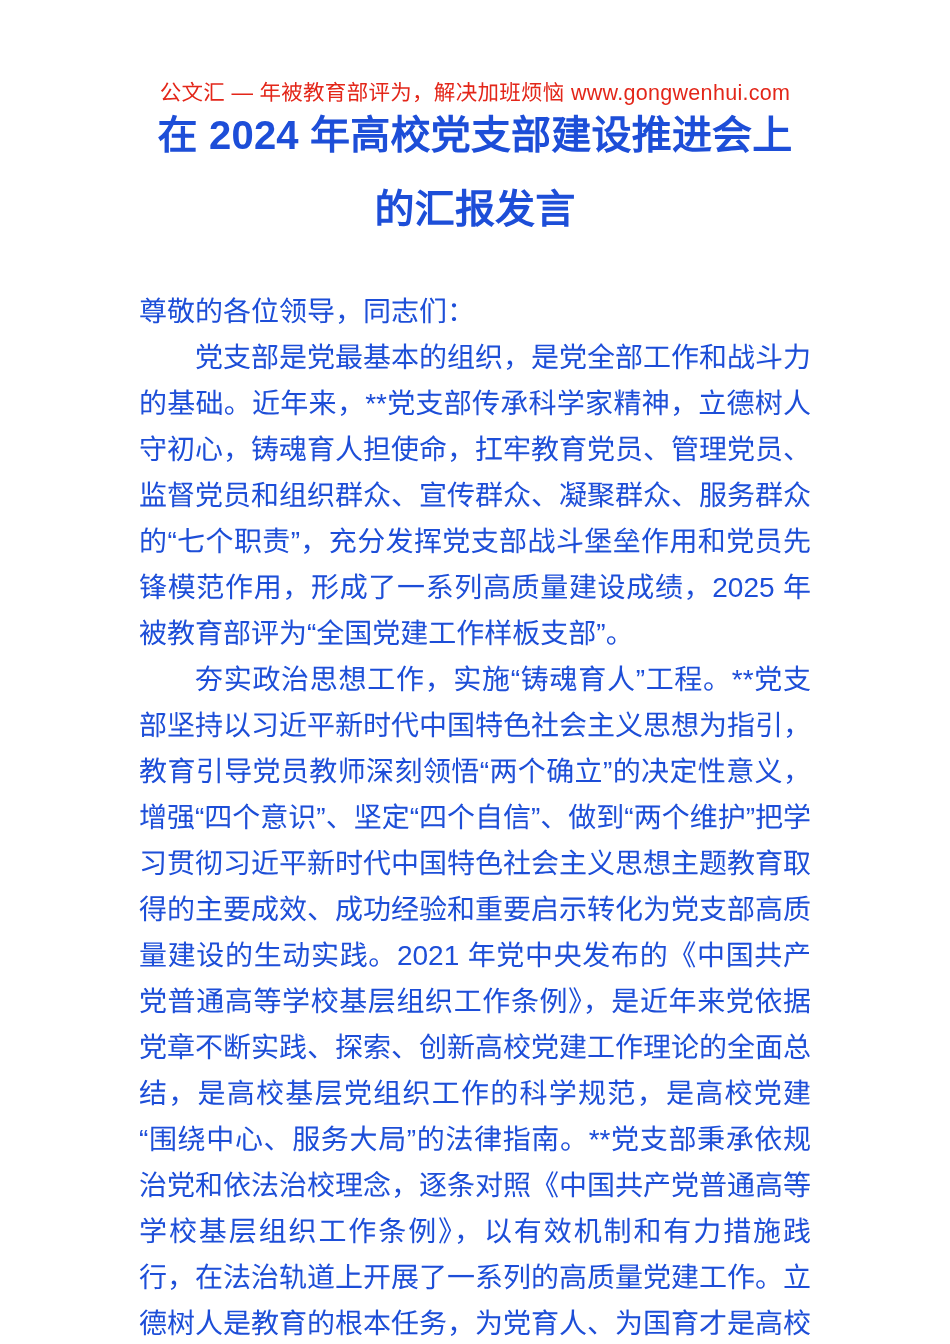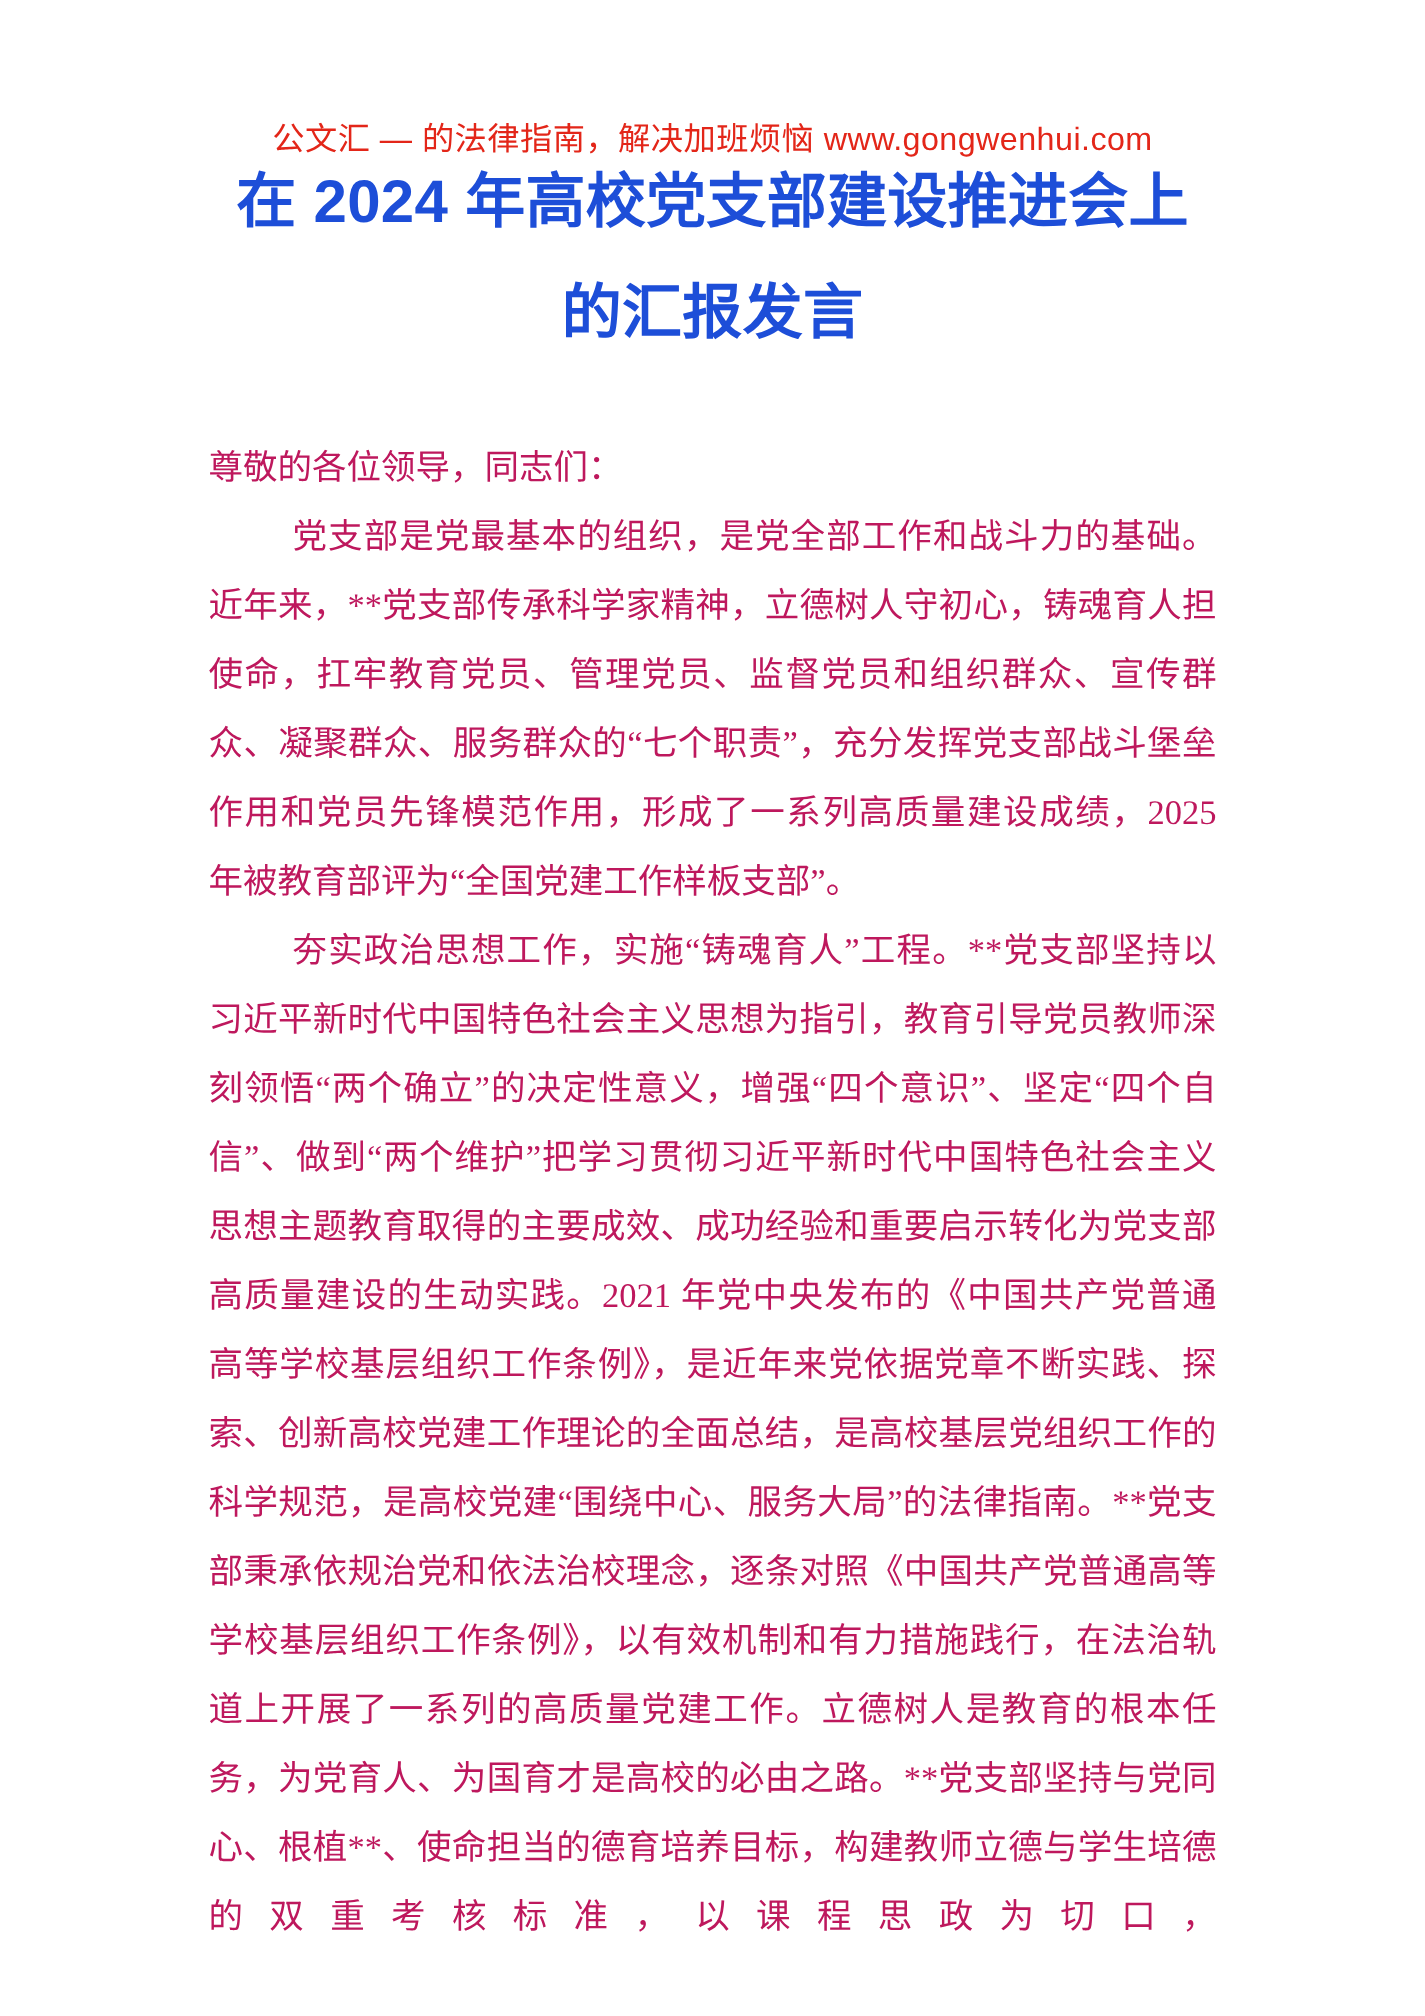--- a/index.html
+++ b/index.html
@@ -54,50 +54,50 @@
     letter-spacing: 0.2px;
     font-family: "Liberation Sans", "DejaVu Sans", sans-serif;
   }
 
   .body-block {
     margin-top: 43px;
   }
 
   p.para {
     margin: 0;
-    font-size: 23px;
+    font-size: 28px;
     line-height: 46px;
-    color: #be185d;
+    color: #1d4ed8;
     text-align: justify;
     text-justify: inter-character;
     text-align-last: left;
     letter-spacing: 0;
     word-break: break-all;
-    font-family: Liberation Serif, serif;
+    font-family: Liberation Sans, sans-serif;
   }
 
   p.para.indent {
     text-indent: 56px;
   }
 
   p.para.salutation {
     text-indent: 0;
   }
 
   
   p.para.clipped {
     text-align-last: justify;
   }
 </style>
 </head>
 <body>
 
 <div class="page">
 
-  <div class="watermark">公文汇 — 的法律指南，解决加班烦恼 www.gongwenhui.com</div>
+  <div class="watermark">公文汇 — 年被教育部评为，解决加班烦恼 www.gongwenhui.com</div>
 
   <div class="doc">
 
     <h1 class="doc-title">在 2024 年高校党支部建设推进会上的汇报发言</h1>
 
     <div class="body-block">
 
       <p class="para salutation">尊敬的各位领导，同志们：</p>
 
       <p class="para indent">党支部是党最基本的组织，是党全部工作和战斗力的基础。近年来，**党支部传承科学家精神，立德树人守初心，铸魂育人担使命，扛牢教育党员、管理党员、监督党员和组织群众、宣传群众、凝聚群众、服务群众的“七个职责”，充分发挥党支部战斗堡垒作用和党员先锋模范作用，形成了一系列高质量建设成绩，2025 年被教育部评为“全国党建工作样板支部”。</p>

